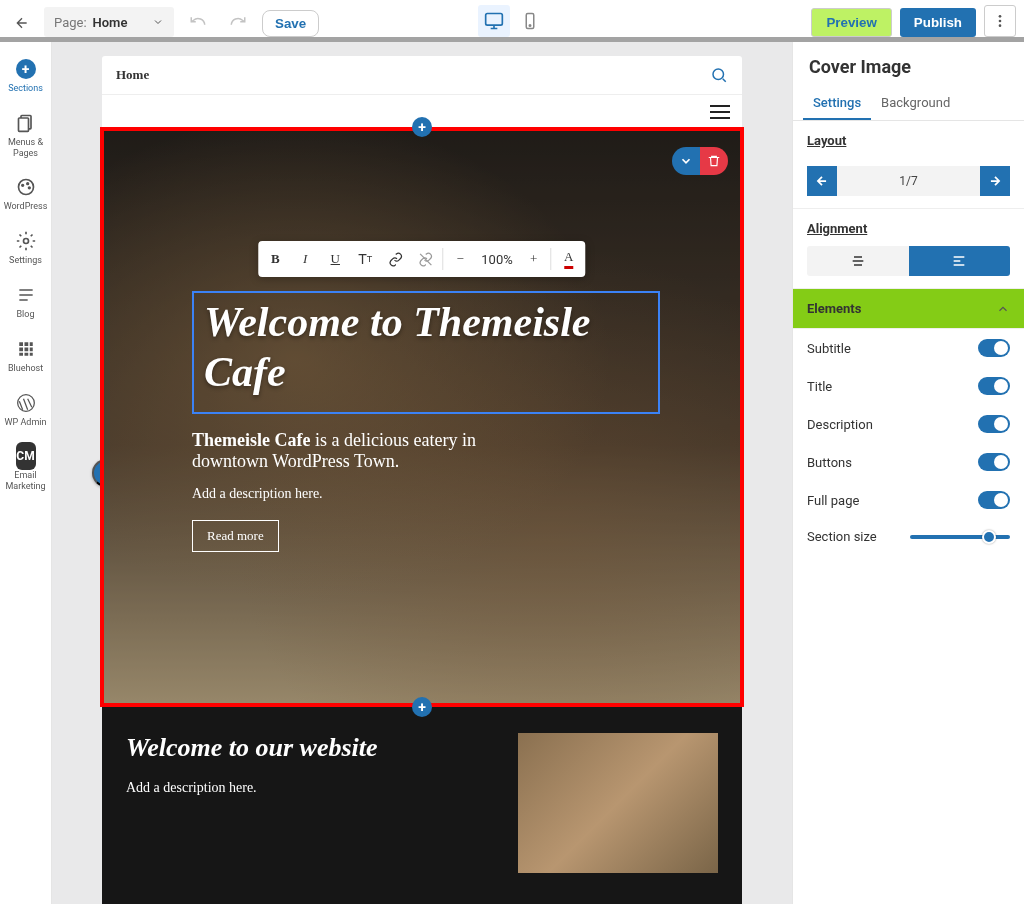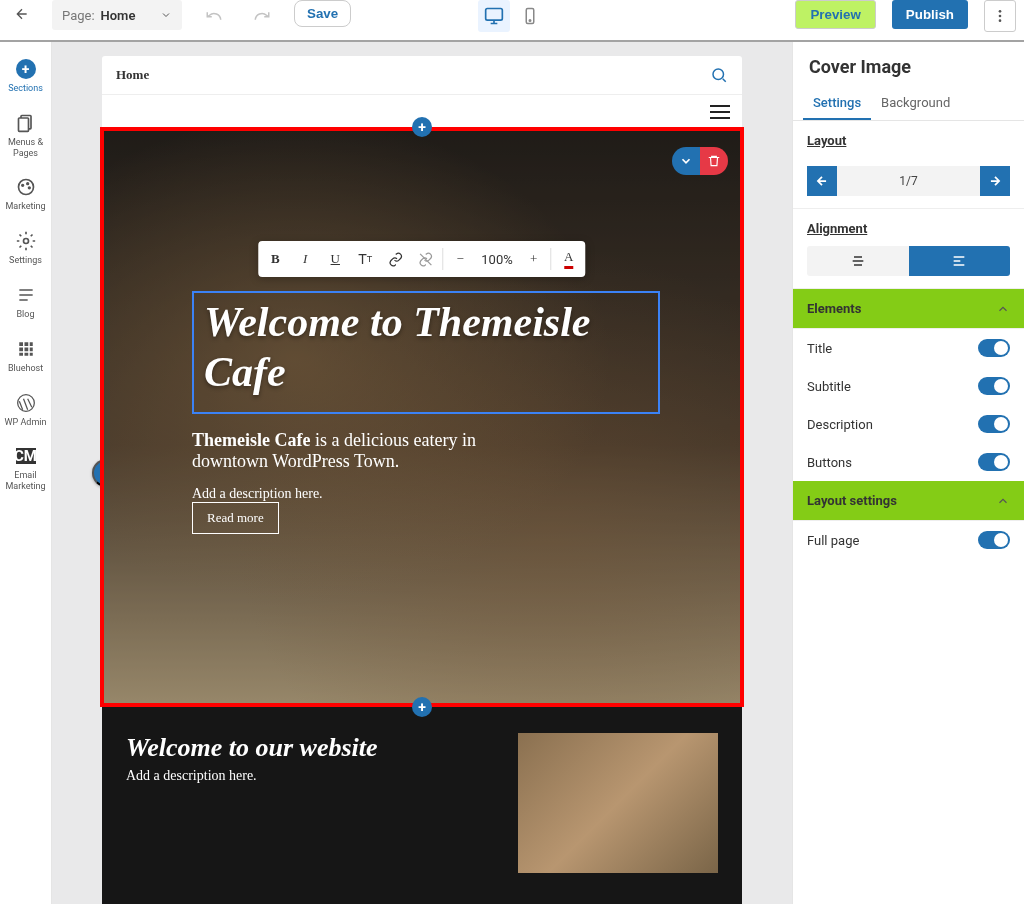--- a/index.html
+++ b/index.html
@@ -1,18 +1,18 @@
 <!DOCTYPE html>
 <html><head>
 <meta charset="utf-8">
 <style>
 * { box-sizing: border-box; margin: 0; padding: 0; }
 body { font-family: -apple-system, BlinkMacSystemFont, "Segoe UI", Roboto, sans-serif; font-size: 13px; color: #333; background: #fff; overflow: hidden; }
 
-.topbar { display: flex; align-items: flex-start; height: 42px; border-bottom: 2px solid #a3a3a3; padding: 0 8px; gap: 16px; }
+.topbar { display: flex; align-items: flex-end; height: 42px; border-bottom: 5px solid #a3a3a3; padding: 0 8px; gap: 8px; }
 .back-btn { width: 28px; height: 28px; display: flex; align-items: center; justify-content: center; border: none; background: none; cursor: pointer; color: #555; }
 .page-selector { display: flex; align-items: center; background: #f3f3f3; height: 30px; padding: 0 10px; border-radius: 3px; cursor: pointer; min-width: 130px; gap: 6px; }
 .page-selector .label { color: #777; }
 .page-selector .value { font-weight: 600; }
 .page-selector .chev { margin-left: auto; }
 .icon-btn { width: 32px; height: 32px; display: flex; align-items: center; justify-content: center; border: none; background: none; cursor: pointer; color: #888; border-radius: 3px; }
 .icon-btn.disabled { opacity: .5; }
 .save-btn { border: 1px solid #ccc; background: #fff; color: #2271b1; font-weight: 600; padding: 5px 12px; border-radius: 8px; cursor: pointer; }
 .device-switch { display: flex; gap: 4px; margin: 0 auto; }
 .device-switch .icon-btn.active { background: #eaf3ff; color: #2271b1; }
@@ -41,41 +41,41 @@
 .hero-bg { position:absolute; inset:0; background: radial-gradient(ellipse at 30% 40%, rgba(180,140,90,.5), transparent 50%),
   radial-gradient(ellipse at 70% 70%, rgba(150,110,70,.4), transparent 50%),
   linear-gradient(180deg, #2a2520 0%, #5c4a38 55%, #c9b48d 100%); }
 .hero-overlay { position: absolute; inset:0; background: rgba(0,0,0,.25); }
 .hero-content { position: absolute; left: 88px; top: 160px; color: #fff; }
 .title-box { border: 2px solid #3b82f6; padding: 4px 10px 14px; width: 468px; }
 .hero-title { font-family: Georgia, 'Times New Roman', serif; font-weight: 700; font-size: 42px; line-height: 1.2; text-shadow: 0 2px 4px rgba(0,0,0,.4); font-style: italic; }
 .hero-sub { margin-top: 16px; font-family: Georgia, serif; font-size: 18px; max-width: 340px; }
 .hero-sub b { font-weight: 700; }
 .hero-desc { margin-top: 14px; font-family: Georgia, serif; font-size: 14px; }
-.hero-btn { display: inline-block; border: 1px solid #fff; padding: 7px 14px; font-family: Georgia, serif; font-size: 13px; }
+.hero-btn { margin-top: 18px; display: inline-block; border: 1px solid #fff; padding: 7px 14px; font-family: Georgia, serif; font-size: 13px; }
 
 .sel-actions { position: absolute; top: 16px; right: 12px; display: flex; gap: 0; }
 .sel-actions .a { width: 28px; height: 28px; display:flex;align-items:center;justify-content:center; color:#fff; }
 .sel-actions .a.blue { background:#2271b1; border-radius: 14px 0 0 14px; }
 .sel-actions .a.red { background:#e63946; border-radius: 0 14px 14px 0; }
 
 .edge-btn { position: absolute; width: 28px; height: 28px; border-radius: 50%; background: #2271b1; color:#fff; display:flex;align-items:center;justify-content:center; top: 50%; margin-top:-14px; box-shadow: 0 1px 3px rgba(0,0,0,.3); }
 .edge-btn.left { left: 40px; }
 .edge-btn.right { right: 246px; }
 
 .add-dot { position: absolute; left: 50%; margin-left:-10px; width: 20px; height: 20px; border-radius: 50%; background:#2271b1; color:#fff; display:flex;align-items:center;justify-content:center; font-size:14px; font-weight:bold; z-index:5; }
 
 .text-toolbar { position: absolute; left: 50%; top: 110px; transform: translateX(-50%); background: #fff; border-radius: 4px; box-shadow: 0 2px 8px rgba(0,0,0,.25); display:flex; align-items:center; padding: 4px 2px; z-index:10; }
 .text-toolbar .tb { width: 30px; height: 28px; display:flex;align-items:center;justify-content:center; cursor:pointer; font-family: Georgia, serif; }
 .text-toolbar .sep { width:1px; height:22px; background:#ddd; margin:0 2px; }
 .text-toolbar .pct { padding: 0 6px; font-size:13px; }
 .text-toolbar::after { content:''; position:absolute; left:50%; bottom:-6px; margin-left:-6px; border:6px solid transparent; border-top-color:#fff; }
 
 .section2 { background: #161616; color:#fff; padding: 28px 24px 40px; display:flex; gap: 24px; }
-.section2 h2 { font-family: Georgia, serif; font-style: italic; font-weight:700; font-size: 26px; margin-bottom: 2px; }
+.section2 h2 { font-family: Georgia, serif; font-style: italic; font-weight:700; font-size: 26px; margin-bottom: 14px; }
 .section2 p { font-family: Georgia, serif; font-size: 14px; line-height:1.5; margin-bottom: 14px; }
 .sec2-img { width: 200px; height: 140px; background: linear-gradient(135deg,#8a7050,#b89670 50%,#7a6548); flex-shrink:0; }
 
 .rightpanel { width: 232px; border-left: 1px solid #e5e5e5; background:#fff; overflow-y:auto; }
 .rp-title { font-size: 18px; font-weight: 700; padding: 14px 16px 10px; }
 .rp-tabs { display:flex; border-bottom: 1px solid #e5e5e5; padding: 0 10px; }
 .rp-tab { padding: 8px 10px; font-size: 13px; color: #666; cursor:pointer; border-bottom: 2px solid transparent; }
 .rp-tab.active { color: #2271b1; border-bottom-color:#2271b1; font-weight:500; }
 .rp-section { padding: 12px 14px; border-bottom: 1px solid #eee; }
 .rp-label { font-weight: 700; font-size: 13px; margin-bottom: 10px; text-decoration: underline; }
@@ -173,21 +173,21 @@
     </div>
     <div class="navitem">
       <div class="ic">
           <svg width="20" height="20" viewBox="0 0 24 24" fill="none" stroke="#555" stroke-width="2">
             <circle cx="12" cy="12" r="9"></circle>
             <circle cx="8" cy="10" r="1" fill="#555"></circle>
             <circle cx="14" cy="8" r="1" fill="#555"></circle>
             <circle cx="16" cy="13" r="1" fill="#555"></circle>
           </svg>
         </div>
-      <span>Marketing</span>
+      <span>WordPress</span>
     </div>
     <div class="navitem">
       <div class="ic">
           <svg width="20" height="20" viewBox="0 0 24 24" fill="none" stroke="#555" stroke-width="2">
             <circle cx="12" cy="12" r="3"></circle>
             <path d="M12 1v3M12 20v3M4.2 4.2l2.1 2.1M17.7 17.7l2.1 2.1M1 12h3M20 12h3M4.2 19.8l2.1-2.1M17.7 6.3l2.1-2.1"></path>
           </svg>
         </div>
       <span>Settings</span>
     </div>
@@ -219,21 +219,21 @@
       <div class="ic">
           <svg width="20" height="20" viewBox="0 0 24 24" fill="none" stroke="#555" stroke-width="1.5">
             <circle cx="12" cy="12" r="10"></circle>
             <path d="M4 10l4 10M9 7l5 13M14 7l5 10"></path>
           </svg>
         </div>
       <span>WP Admin</span>
     </div>
     <div class="navitem">
       <div class="ic">
-          <div style="width:20px;height:16px;background:#333;color:#fff;font-size:15px;font-weight:bold;display:flex;align-items:center;justify-content:center;border-radius:0;">CM</div>
+          <div style="width:20px;height:28px;background:#333;color:#fff;font-size:12px;font-weight:bold;display:flex;align-items:center;justify-content:center;border-radius:6px;">CM</div>
         </div>
       <span>Email Marketing</span>
     </div>
   </div>
 
   <div class="canvas">
     <button class="edge-btn left">
       <svg width="14" height="14" viewBox="0 0 24 24" fill="none" stroke="#fff" stroke-width="3">
           <path d="M15 18l-6-6 6-6"></path>
         </svg>
@@ -384,40 +384,40 @@
       </div>
     </div>
 
     <div class="rp-acc-head">
       <span>Elements</span>
       <svg width="14" height="14" viewBox="0 0 24 24" fill="none" stroke="#555" stroke-width="2">
           <path d="M18 15l-6-6-6 6"></path>
         </svg>
     </div>
     <div class="rp-row">
+      <span>Subtitle</span>
+      <div class="toggle"></div>
+    </div>
+    <div class="rp-row">
       <span>Title</span>
       <div class="toggle"></div>
     </div>
     <div class="rp-row">
-      <span>Subtitle</span>
-      <div class="toggle"></div>
-    </div>
-    <div class="rp-row">
       <span>Description</span>
       <div class="toggle"></div>
     </div>
     <div class="rp-row">
       <span>Buttons</span>
       <div class="toggle"></div>
     </div>
 
-    <div class="rp-acc-head">
-      <span>Layout settings</span>
-      <svg width="14" height="14" viewBox="0 0 24 24" fill="none" stroke="#555" stroke-width="2">
-          <path d="M18 15l-6-6-6 6"></path>
-        </svg>
-    </div>
     <div class="rp-row">
       <span>Full page</span>
       <div class="toggle"></div>
     </div>
+    <div class="rp-row">
+      <span>Section size</span>
+      <div class="slider-track">
+          <div class="thumb"></div>
+        </div>
+    </div>
   </div>
 </div>
 
 </body></html>

